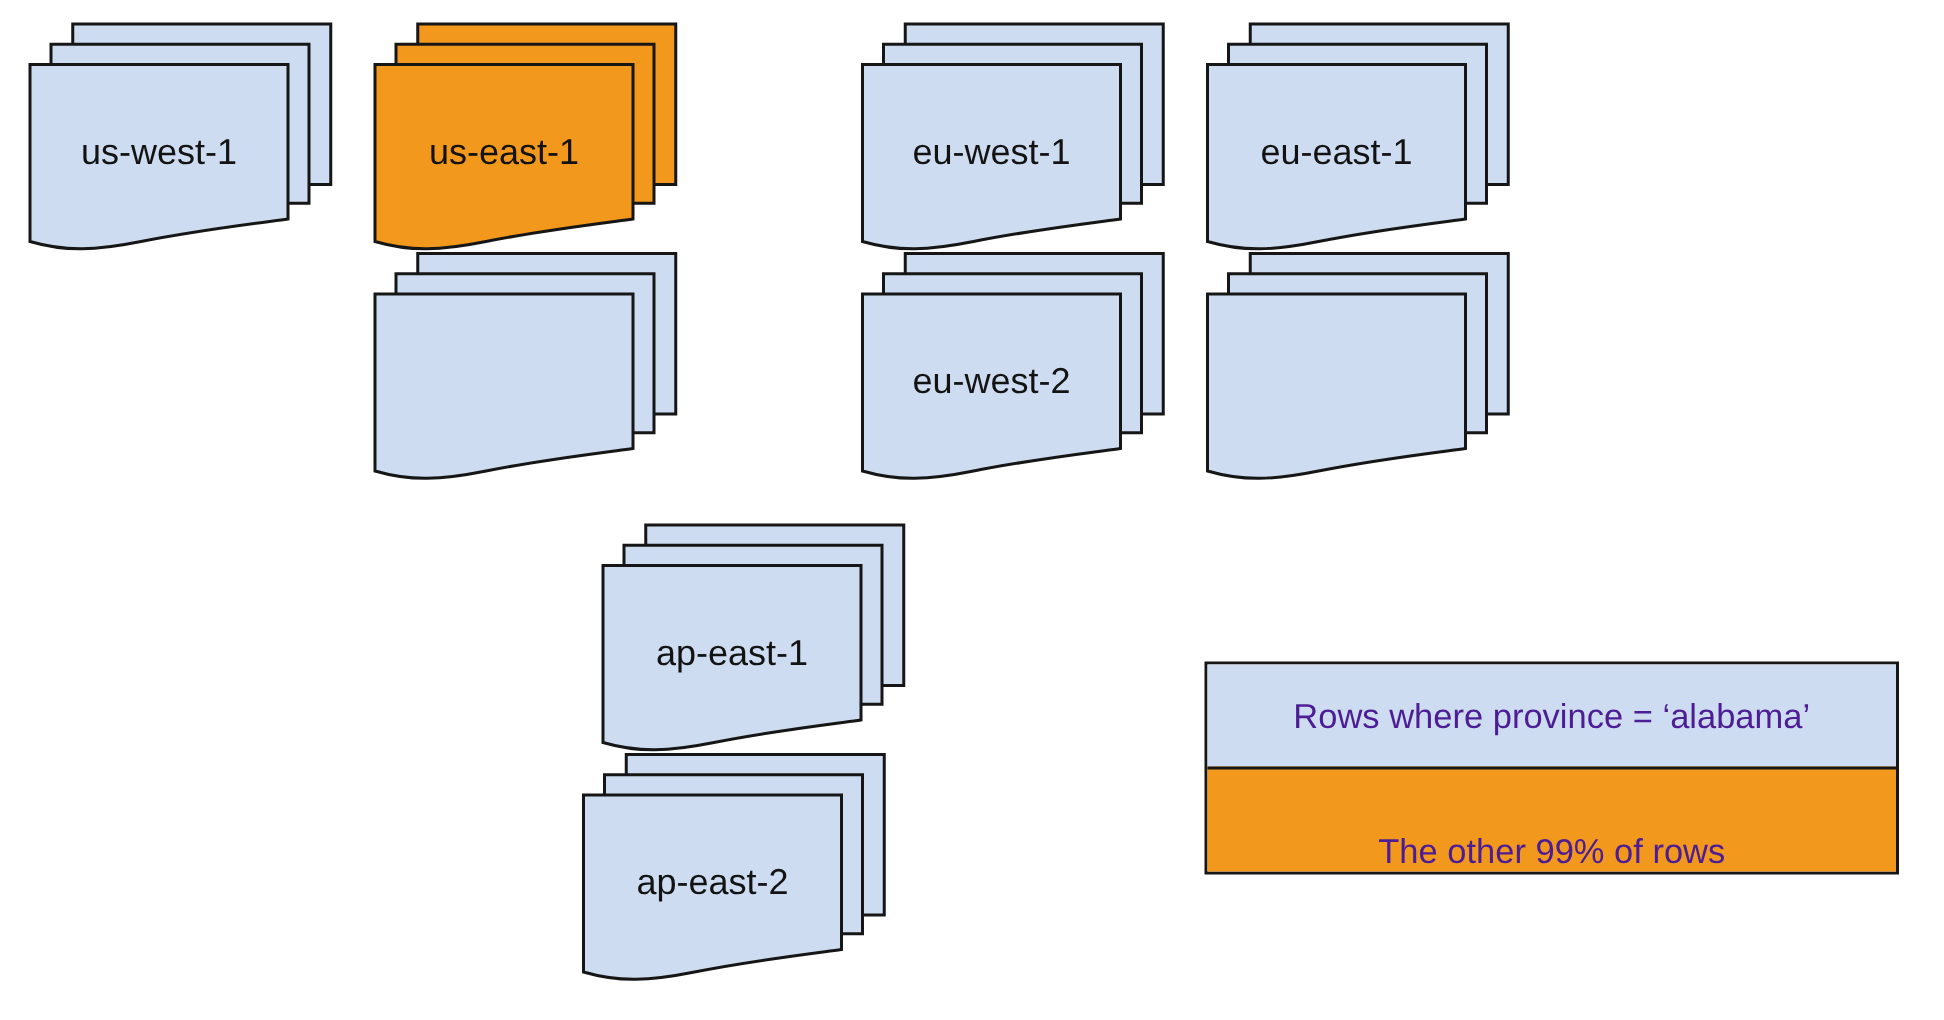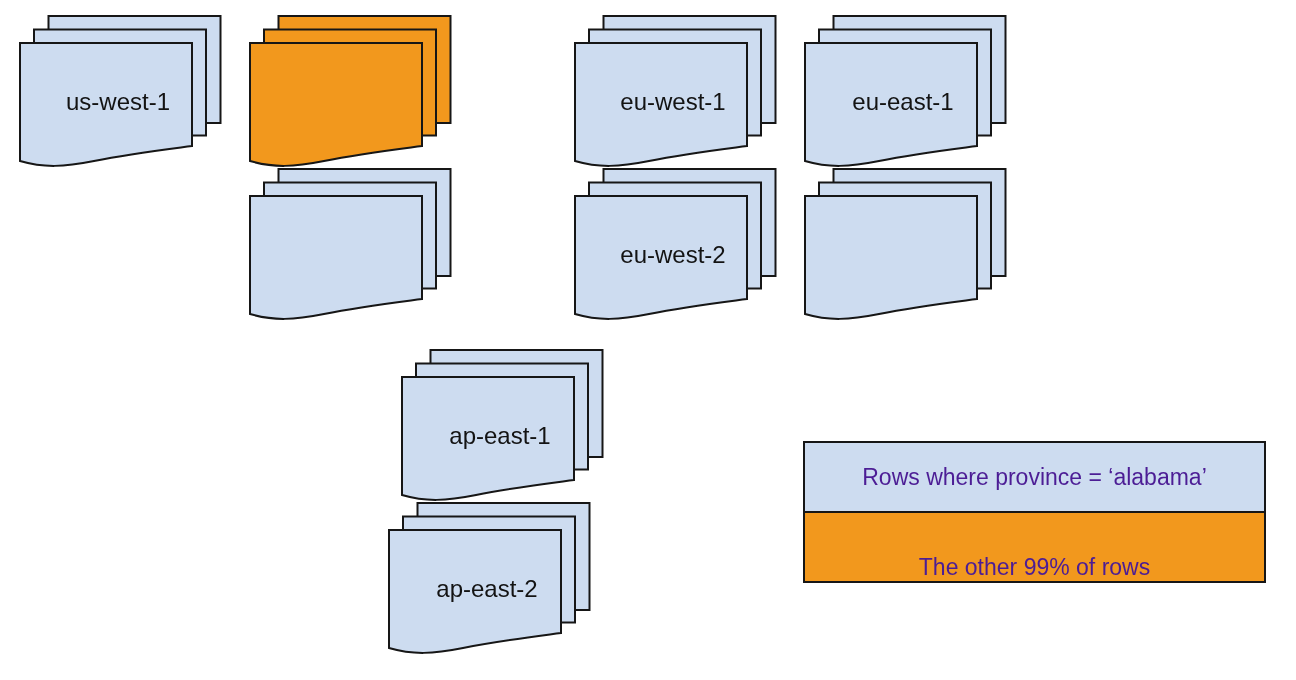--- a/index.html
+++ b/index.html
@@ -40,21 +40,20 @@
     top: 28px;
     width: 172px;
     height: 118px;
     display: flex;
     align-items: center;
     justify-content: center;
     font-size: 24px;
     color: #131313;
     white-space: nowrap;
     pointer-events: none;
-    padding-left: 12px;
   }
   
   .legend {
     position: absolute;
     left: 803px;
     top: 441px;
     width: 463px;
     height: 142px;
     border: 2px solid var(--stroke, #161616);
     box-sizing: border-box;
@@ -98,20 +97,21 @@
     <svg width="203" height="158" viewBox="0 0 203 158">
       <use href="#doc-stack" fill="#CDDCF0"></use>
     </svg>
     <div class="stack-label">us-west-1</div>
   </div>
 
   <div class="stack" style="left:249px; top:15px">
     <svg width="203" height="158" viewBox="0 0 203 158">
       <use href="#doc-stack" fill="#F2981D"></use>
     </svg>
+    <div class="stack-label">us-east-1</div>
   </div>
 
   <div class="stack" style="left:574px; top:15px">
     <svg width="203" height="158" viewBox="0 0 203 158">
       <use href="#doc-stack" fill="#CDDCF0"></use>
     </svg>
     <div class="stack-label">eu-west-1</div>
   </div>
 
   <div class="stack" style="left:804px; top:15px">

